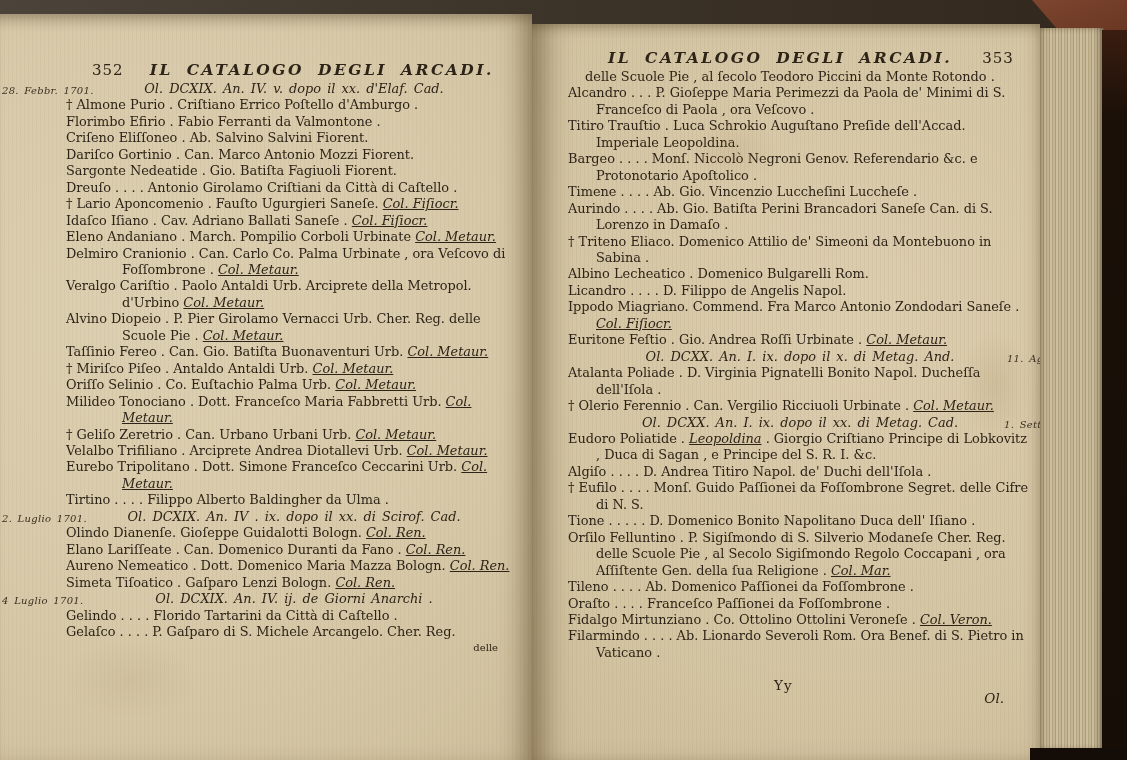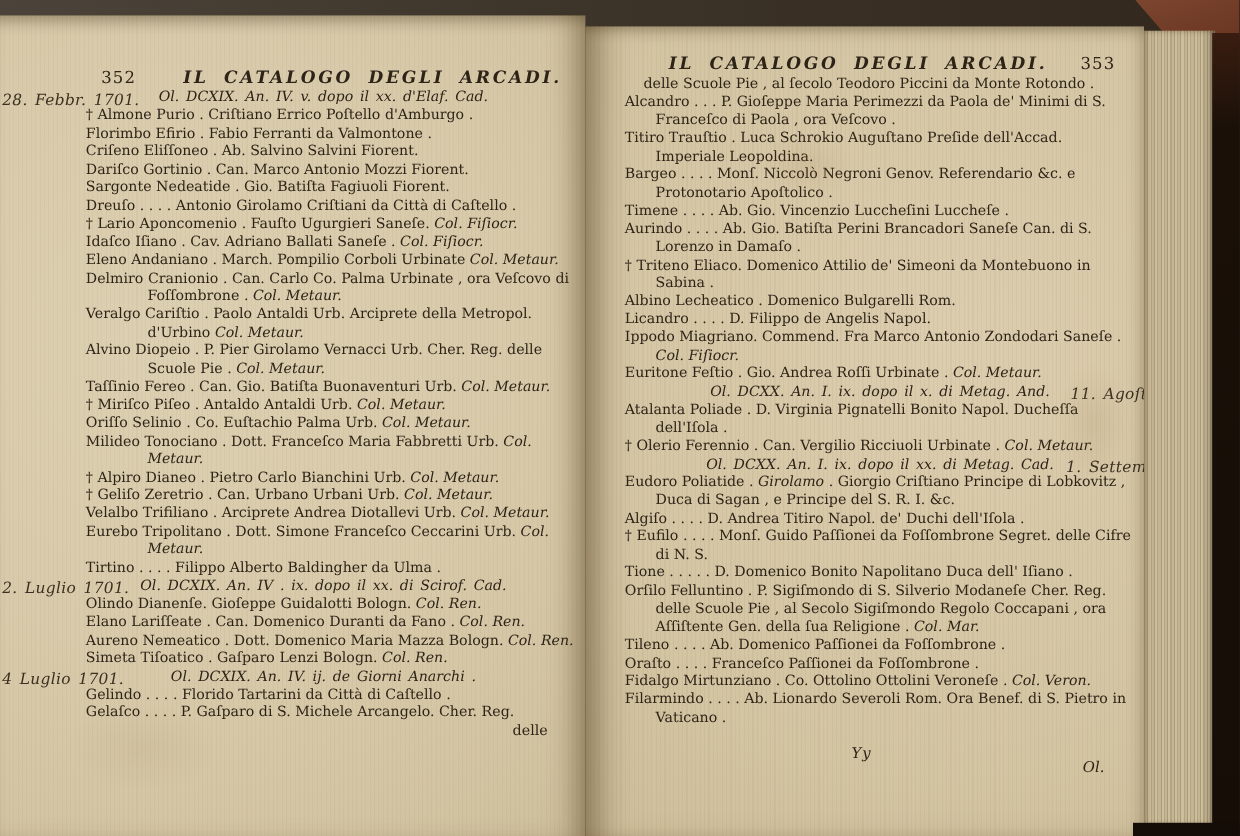--- a/index.html
+++ b/index.html
@@ -43,39 +43,39 @@
   .stain.s2{left:960px;top:330px;width:70px;height:110px;background:radial-gradient(closest-side,rgba(140,100,50,.12),rgba(140,100,50,0));}
   .stain.s3{left:60px;top:640px;width:140px;height:80px;background:radial-gradient(closest-side,rgba(120,90,45,.08),rgba(120,90,45,0));}
 
   .page-inner{position:relative;}
   .page-left .page-inner{padding:46px 8px 0 66px;width:456px;}
   .page-right .page-inner{padding:24px 6px 0 36px;width:464px;}
 
   .running-head{display:flex;align-items:baseline;font-size:15.5px;margin-bottom:2px;}
   .running-title{font-style:italic;font-weight:bold;letter-spacing:2.5px;word-spacing:6px;}
   .page-num{font-size:15px;letter-spacing:1px;}
-  .page-left .running-head{padding-left:26px;gap:43px;}
+  .page-left .running-head{padding-left:26px;gap:26px;}
   .page-right .running-head{padding-left:40px;gap:30px;}
 
   .lines{font-size:12.9px;line-height:16.45px;}
   .line{margin:0;position:relative;}
-  .page-left .line.entry{padding-left:56px;text-indent:-56px;margin-left:12px;}
+  .page-left .line.entry{padding-left:56px;text-indent:-56px;}
   .page-right .line.entry{padding-left:28px;text-indent:-28px;}
   .line.section{text-align:center;font-style:italic;padding-left:0;text-indent:0;word-spacing:2px;}
   .line.continuation{padding-left:0;text-indent:17px;}
-  .line i{font-style:italic;}
+  .line i{font-style:italic;text-decoration:underline;}
 
-  .margin-note{position:absolute;top:2px;font-size:14px;font-style:italic;white-space:nowrap;
+  .margin-note{position:absolute;top:2px;font-size:10px;font-style:italic;white-space:nowrap;
     color:#3a2f20;letter-spacing:.3px;}
   .page-left .margin-note{left:-64px;}
   .page-right .margin-note{left:auto;right:-68px;}
 
-  .catchword-line{text-align:right;padding-right:24px;font-size:13px;line-height:16.45px;}
+  .catchword-line{text-align:right;padding-right:24px;font-size:10px;line-height:16.45px;}
   .footer-line{position:relative;margin-top:16px;font-size:13.5px;line-height:16.45px;}
-  .signature{position:absolute;left:206px;letter-spacing:1px;font-style:italic;}
+  .signature{position:absolute;left:206px;letter-spacing:1px;}
   .catchword-right{position:absolute;right:28px;font-style:italic;margin-top:13px;}
 </style>
 </head>
 <body>
 
 <div class="scene">
   <div class="top-band"></div>
   <div class="cover-corner"></div>
   <div class="fore-edge"></div>
   <div class="right-edge"></div>
@@ -102,21 +102,20 @@
           <p class="line entry">† Lario Aponcomenio . Fauſto Ugurgieri Saneſe. <i>Col. Fiſiocr.</i></p>
           <p class="line entry">Idaſco Iſiano . Cav. Adriano Ballati Saneſe . <i>Col. Fiſiocr.</i></p>
           <p class="line entry">Eleno Andaniano . March. Pompilio Corboli Urbinate <i>Col. Metaur.</i></p>
           <p class="line entry">Delmiro Cranionio . Can. Carlo Co. Palma Urbinate , ora Veſcovo di Foſſombrone . <i>Col. Metaur.</i></p>
           <p class="line entry">Veralgo Cariſtio . Paolo Antaldi Urb. Arciprete della Metropol. d'Urbino <i>Col. Metaur.</i></p>
           <p class="line entry">Alvino Diopeio . P. Pier Girolamo Vernacci Urb. Cher. Reg. delle Scuole Pie . <i>Col. Metaur.</i></p>
           <p class="line entry">Taſſinio Fereo . Can. Gio. Batiſta Buonaventuri Urb. <i>Col. Metaur.</i></p>
           <p class="line entry">† Miriſco Piſeo . Antaldo Antaldi Urb. <i>Col. Metaur.</i></p>
           <p class="line entry">Oriſſo Selinio . Co. Euſtachio Palma Urb. <i>Col. Metaur.</i></p>
           <p class="line entry">Milideo Tonociano . Dott. Franceſco Maria Fabbretti Urb. <i>Col. Metaur.</i></p>
-          <p class="line entry">† Alpiro Dianeo . Pietro Carlo Bianchini Urb. <i>Col. Metaur.</i></p>
           <p class="line entry">† Geliſo Zeretrio . Can. Urbano Urbani Urb. <i>Col. Metaur.</i></p>
           <p class="line entry">Velalbo Trifiliano . Arciprete Andrea Diotallevi Urb. <i>Col. Metaur.</i></p>
           <p class="line entry">Eurebo Tripolitano . Dott. Simone Franceſco Ceccarini Urb. <i>Col. Metaur.</i></p>
           <p class="line entry">Tirtino . . . . Filippo Alberto Baldingher da Ulma .</p>
           <p class="line section">Ol. DCXIX. An. IV . ix. dopo il xx. di Scirof. Cad.<span class="margin-note">2. Luglio 1701.</span></p>
           <p class="line entry">Olindo Dianenſe. Gioſeppe Guidalotti Bologn. <i>Col. Ren.</i></p>
           <p class="line entry">Elano Lariſſeate . Can. Domenico Duranti da Fano . <i>Col. Ren.</i></p>
           <p class="line entry">Aureno Nemeatico . Dott. Domenico Maria Mazza Bologn. <i>Col. Ren.</i></p>
           <p class="line entry">Simeta Tiſoatico . Gaſparo Lenzi Bologn. <i>Col. Ren.</i></p>
           <p class="line section">Ol. DCXIX. An. IV. ij. de Giorni Anarchi .<span class="margin-note">4 Luglio 1701.</span></p>
@@ -142,21 +141,21 @@
           <p class="line entry">Aurindo . . . . Ab. Gio. Batiſta Perini Brancadori Saneſe Can. di S. Lorenzo in Damaſo .</p>
           <p class="line entry">† Triteno Eliaco. Domenico Attilio de' Simeoni da Montebuono in Sabina .</p>
           <p class="line entry">Albino Lecheatico . Domenico Bulgarelli Rom.</p>
           <p class="line entry">Licandro . . . . D. Filippo de Angelis Napol.</p>
           <p class="line entry">Ippodo Miagriano. Commend. Fra Marco Antonio Zondodari Saneſe . <i>Col. Fiſiocr.</i></p>
           <p class="line entry">Euritone Feſtio . Gio. Andrea Roſſi Urbinate . <i>Col. Metaur.</i></p>
           <p class="line section">Ol. DCXX. An. I. ix. dopo il x. di Metag. And.<span class="margin-note">11. Agoſto 1701.</span></p>
           <p class="line entry">Atalanta Poliade . D. Virginia Pignatelli Bonito Napol. Ducheſſa dell'Iſola .</p>
           <p class="line entry">† Olerio Ferennio . Can. Vergilio Ricciuoli Urbinate . <i>Col. Metaur.</i></p>
           <p class="line section">Ol. DCXX. An. I. ix. dopo il xx. di Metag. Cad.<span class="margin-note">1. Settemb. 1701</span></p>
-          <p class="line entry">Eudoro Poliatide . <i>Girolamo</i> . Giorgio Criſtiano Principe di Lobkovitz , Duca di Sagan , e Principe del S. R. I. &amp;c.</p>
+          <p class="line entry">Eudoro Poliatide . <i>Leopoldina</i> . Giorgio Criſtiano Principe di Lobkovitz , Duca di Sagan , e Principe del S. R. I. &amp;c.</p>
           <p class="line entry">Algiſo . . . . D. Andrea Titiro Napol. de' Duchi dell'Iſola .</p>
           <p class="line entry">† Eufilo . . . . Monſ. Guido Paſſionei da Foſſombrone Segret. delle Cifre di N. S.</p>
           <p class="line entry">Tione . . . . . D. Domenico Bonito Napolitano Duca dell' Iſiano .</p>
           <p class="line entry">Orſilo Felluntino . P. Sigiſmondo di S. Silverio Modaneſe Cher. Reg. delle Scuole Pie , al Secolo Sigiſmondo Regolo Coccapani , ora Aſſiſtente Gen. della ſua Religione . <i>Col. Mar.</i></p>
           <p class="line entry">Tileno . . . . Ab. Domenico Paſſionei da Foſſombrone .</p>
           <p class="line entry">Oraſto . . . . Franceſco Paſſionei da Foſſombrone .</p>
           <p class="line entry">Fidalgo Mirtunziano . Co. Ottolino Ottolini Veroneſe . <i>Col. Veron.</i></p>
           <p class="line entry">Filarmindo . . . . Ab. Lionardo Severoli Rom. Ora Benef. di S. Pietro in Vaticano .</p>
         </div>
       <div class="footer-line">

